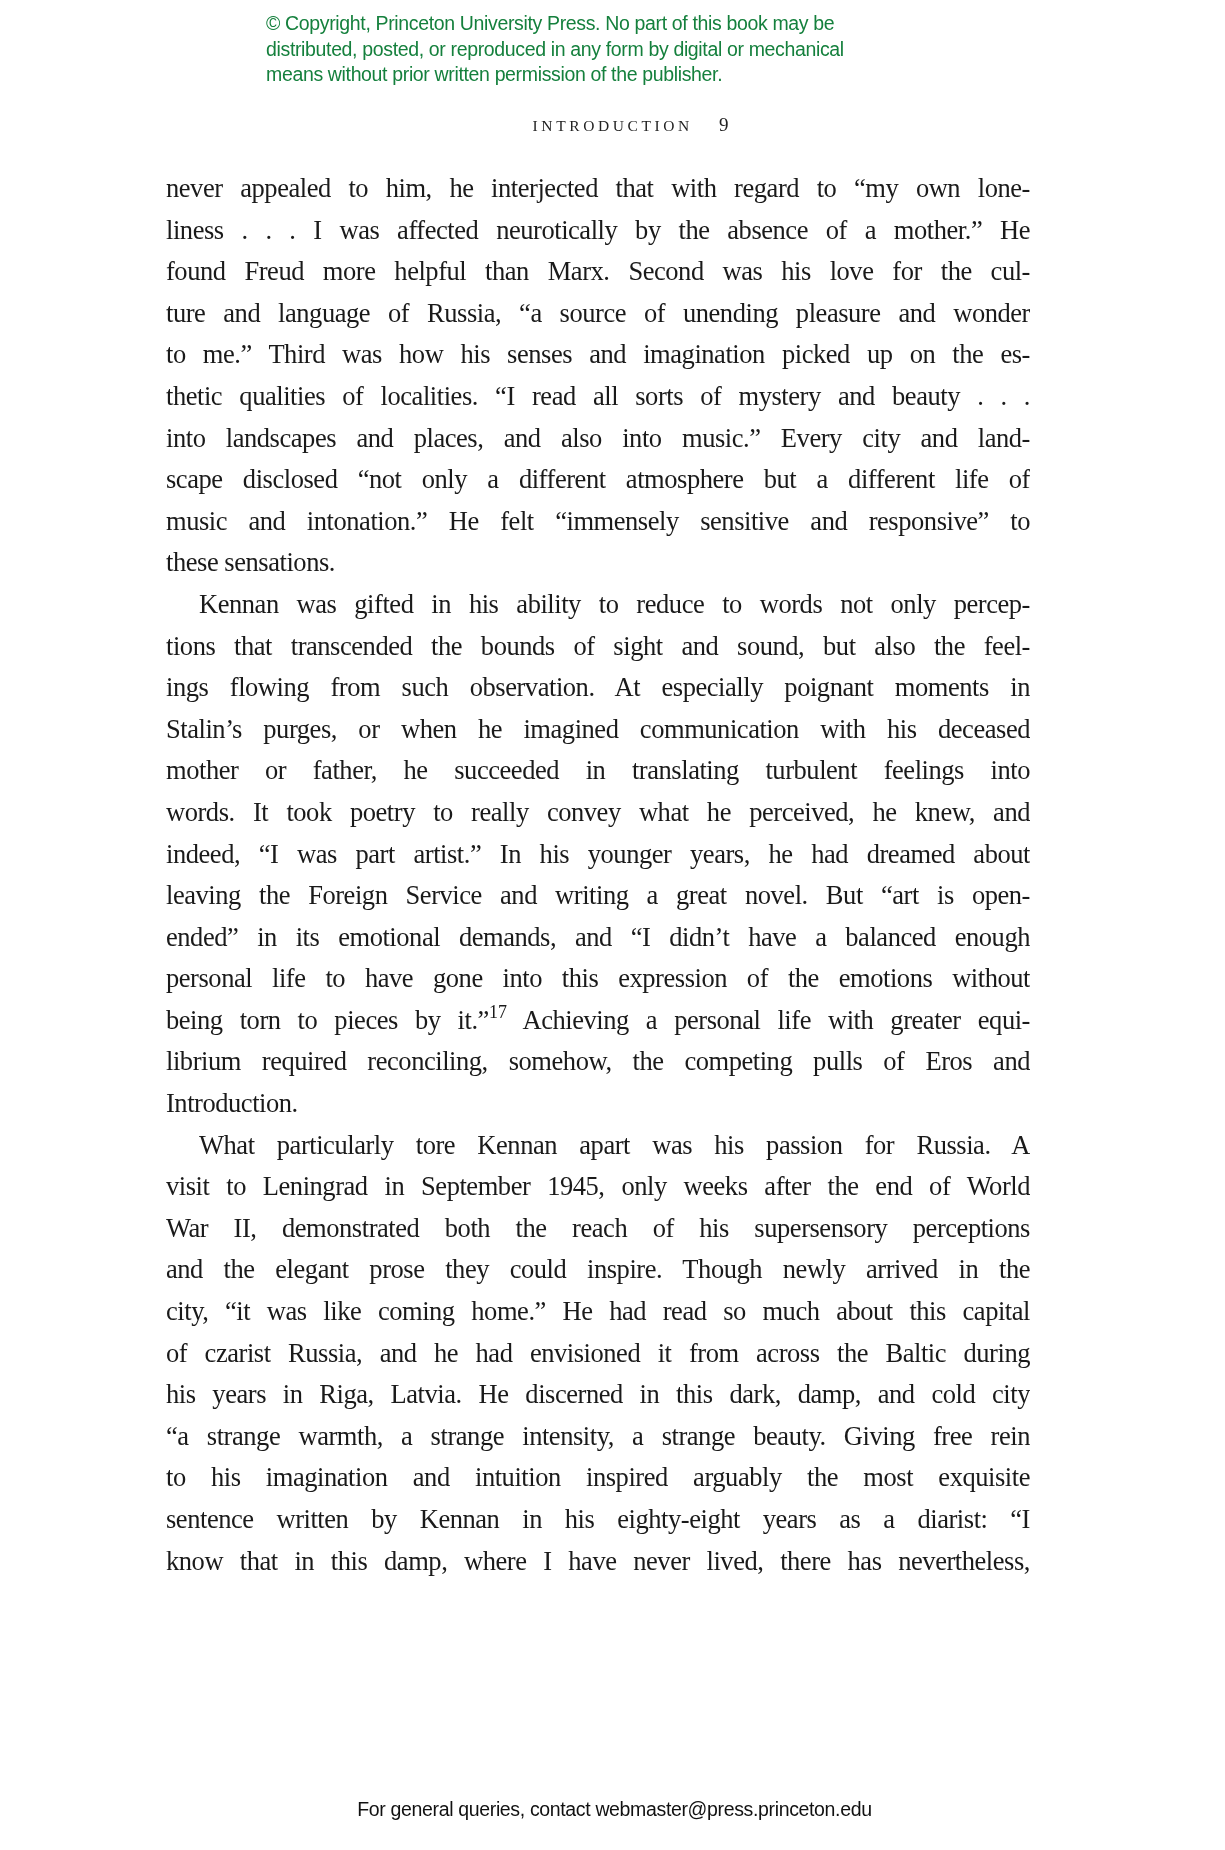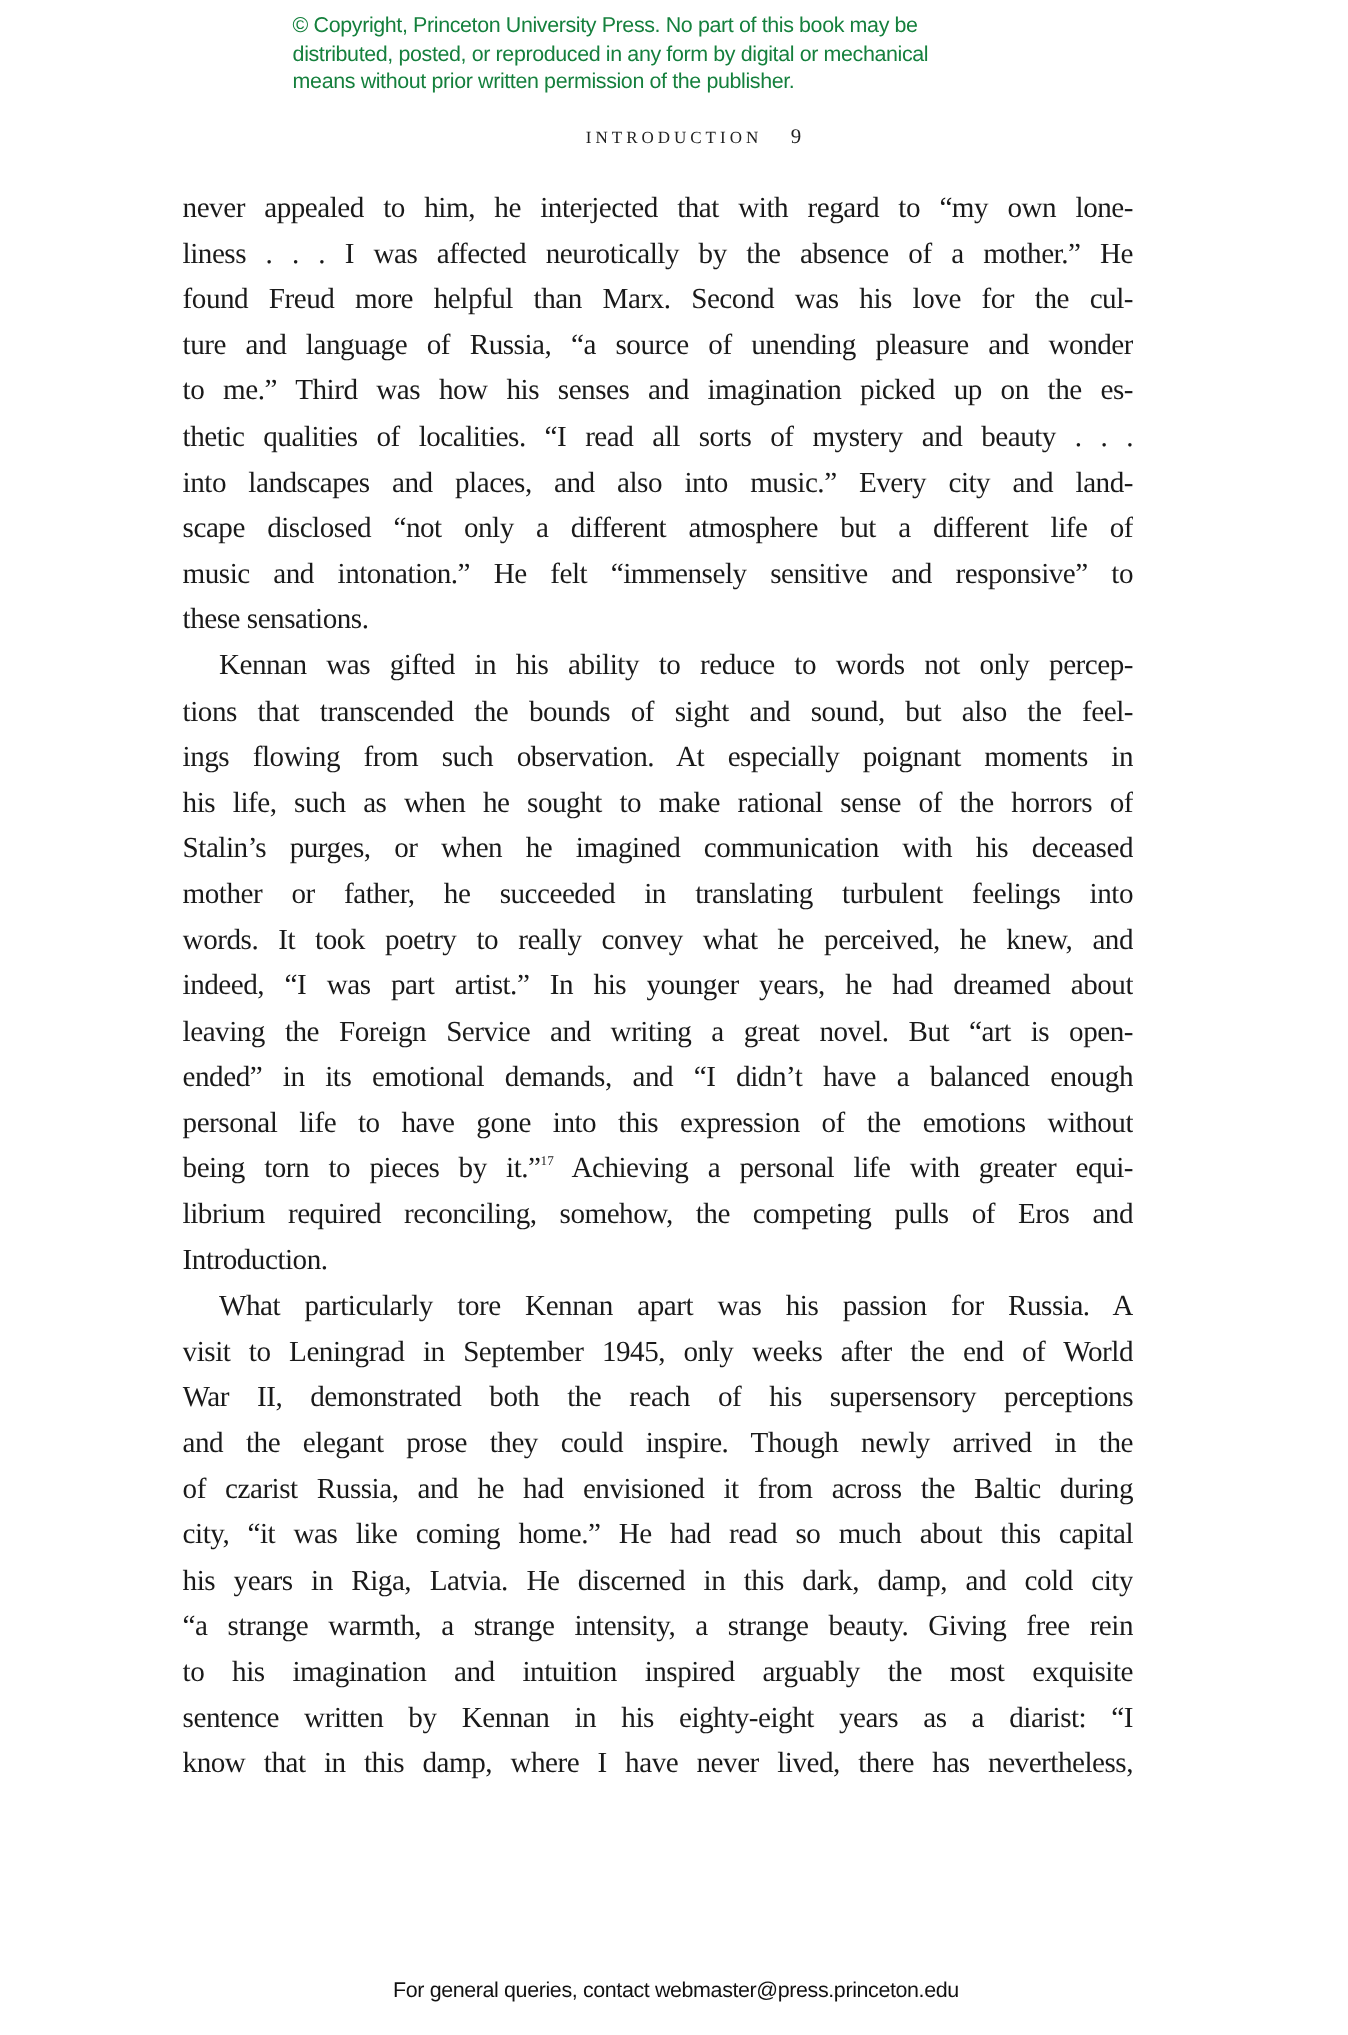--- a/index.html
+++ b/index.html
@@ -63,21 +63,21 @@
       display: block;
       height: 41.6px;
       text-align: justify;
       text-align-last: justify;
       white-space: normal;
       overflow: hidden;
     }
     .line.last { text-align-last: left; }
     .line.indent { padding-left: 33px; }
     sup.fn {
-      font-size: 12px;
+      font-size: 18px;
       line-height: 0;
       vertical-align: 11px;
       letter-spacing: 0;
     }
     .footer {
       position: absolute;
       left: 0;
       width: 1225px;
       top: 1796px;
       text-align: center;
@@ -114,40 +114,39 @@
     <span class="line">into landscapes and places, and also into music.” Every city and land-</span>
     <span class="line">scape disclosed “not only a different atmosphere but a different life of</span>
     <span class="line">music and intonation.” He felt “immensely sensitive and responsive” to</span>
     <span class="line last">these sensations.</span>
   </div>
 
   <div>
     <span class="line indent">Kennan was gifted in his ability to reduce to words not only percep-</span>
     <span class="line">tions that transcended the bounds of sight and sound, but also the feel-</span>
     <span class="line">ings flowing from such observation. At especially poignant moments in</span>
-    <span class="line">his life, such as when he sought to make rational sense of the horrors of</span>
     <span class="line">Stalin’s purges, or when he imagined communication with his deceased</span>
     <span class="line">mother or father, he succeeded in translating turbulent feelings into</span>
     <span class="line">words. It took poetry to really convey what he perceived, he knew, and</span>
     <span class="line">indeed, “I was part artist.” In his younger years, he had dreamed about</span>
     <span class="line">leaving the Foreign Service and writing a great novel. But “art is open-</span>
     <span class="line">ended” in its emotional demands, and “I didn’t have a balanced enough</span>
     <span class="line">personal life to have gone into this expression of the emotions without</span>
     <span class="line"><span>being torn to pieces by it.”</span><sup class="fn">17</sup><span> Achieving a personal life with greater equi-</span></span>
     <span class="line">librium required reconciling, somehow, the competing pulls of Eros and</span>
     <span class="line last">Introduction.</span>
   </div>
 
   <div>
     <span class="line indent">What particularly tore Kennan apart was his passion for Russia. A</span>
     <span class="line">visit to Leningrad in September 1945, only weeks after the end of World</span>
     <span class="line">War II, demonstrated both the reach of his supersensory perceptions</span>
     <span class="line">and the elegant prose they could inspire. Though newly arrived in the</span>
+    <span class="line">city, “it was like coming home.” He had read so much about this capital</span>
     <span class="line">of czarist Russia, and he had envisioned it from across the Baltic during</span>
-    <span class="line">city, “it was like coming home.” He had read so much about this capital</span>
     <span class="line">his years in Riga, Latvia. He discerned in this dark, damp, and cold city</span>
     <span class="line">“a strange warmth, a strange intensity, a strange beauty. Giving free rein</span>
     <span class="line">to his imagination and intuition inspired arguably the most exquisite</span>
     <span class="line">sentence written by Kennan in his eighty-eight years as a diarist: “I</span>
     <span class="line">know that in this damp, where I have never lived, there has nevertheless,</span>
   </div>
 </div>
 
 <div class="footer">For general queries, contact webmaster@press.princeton.edu</div>
 

